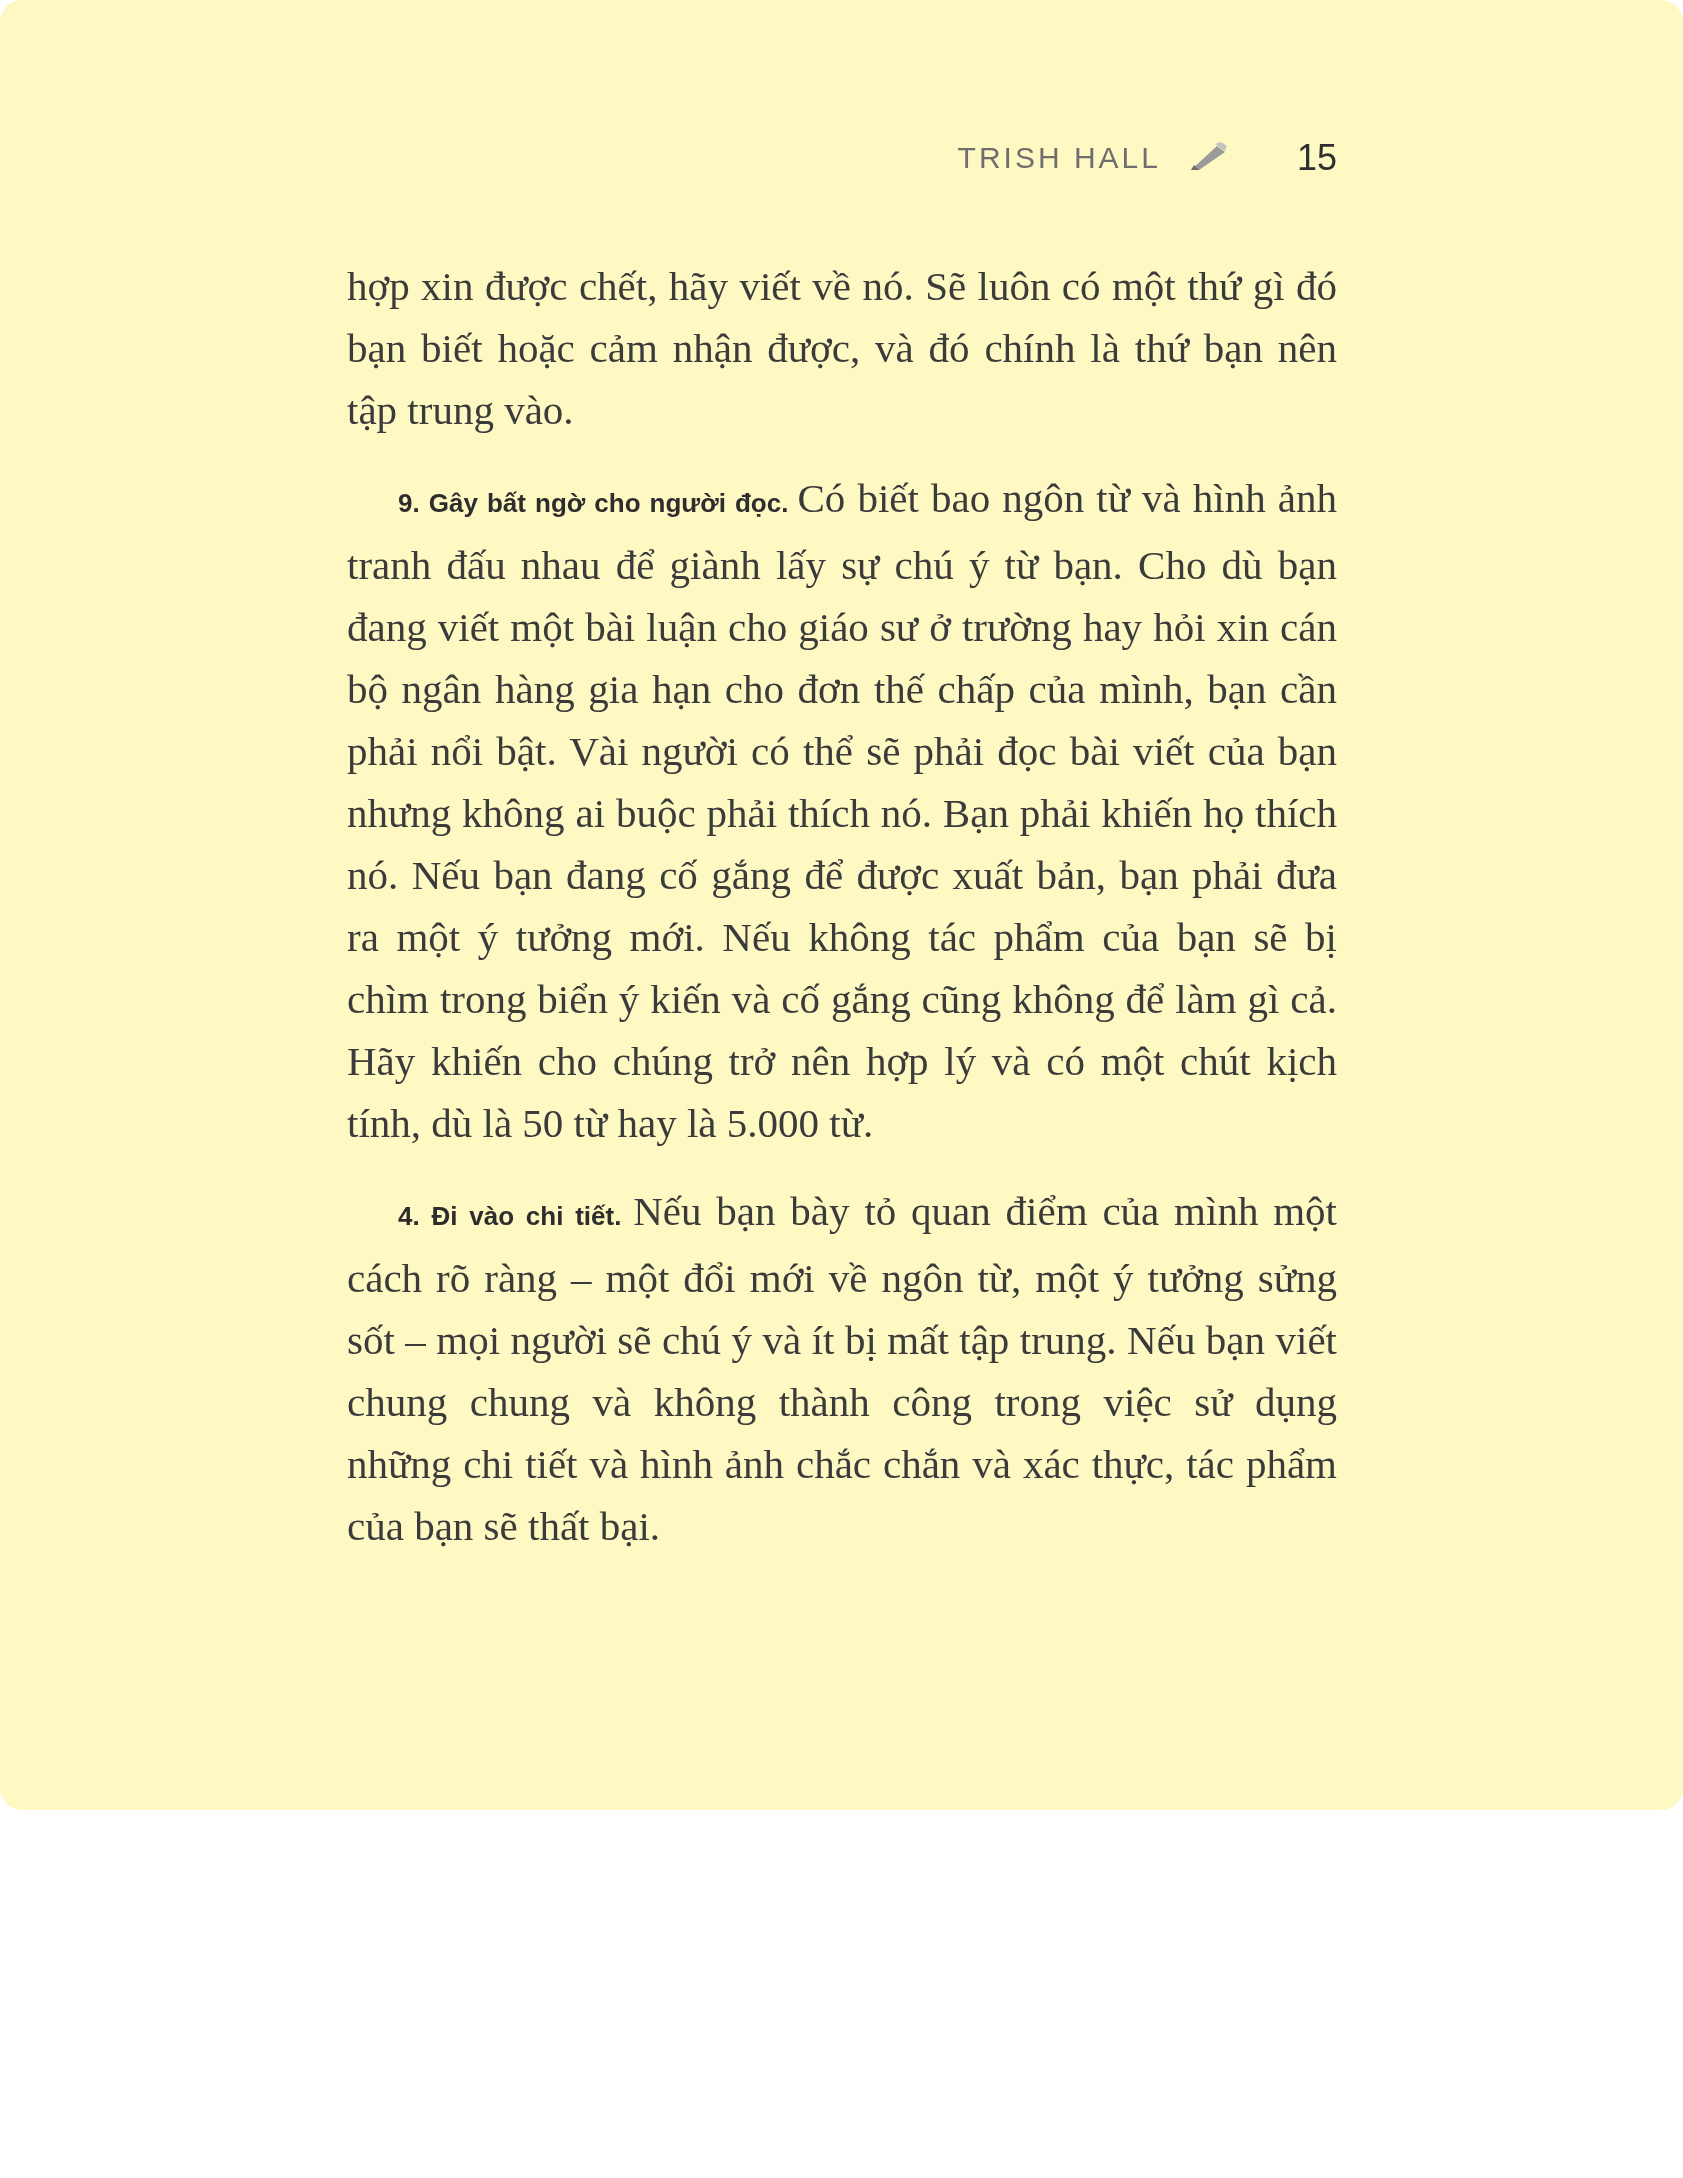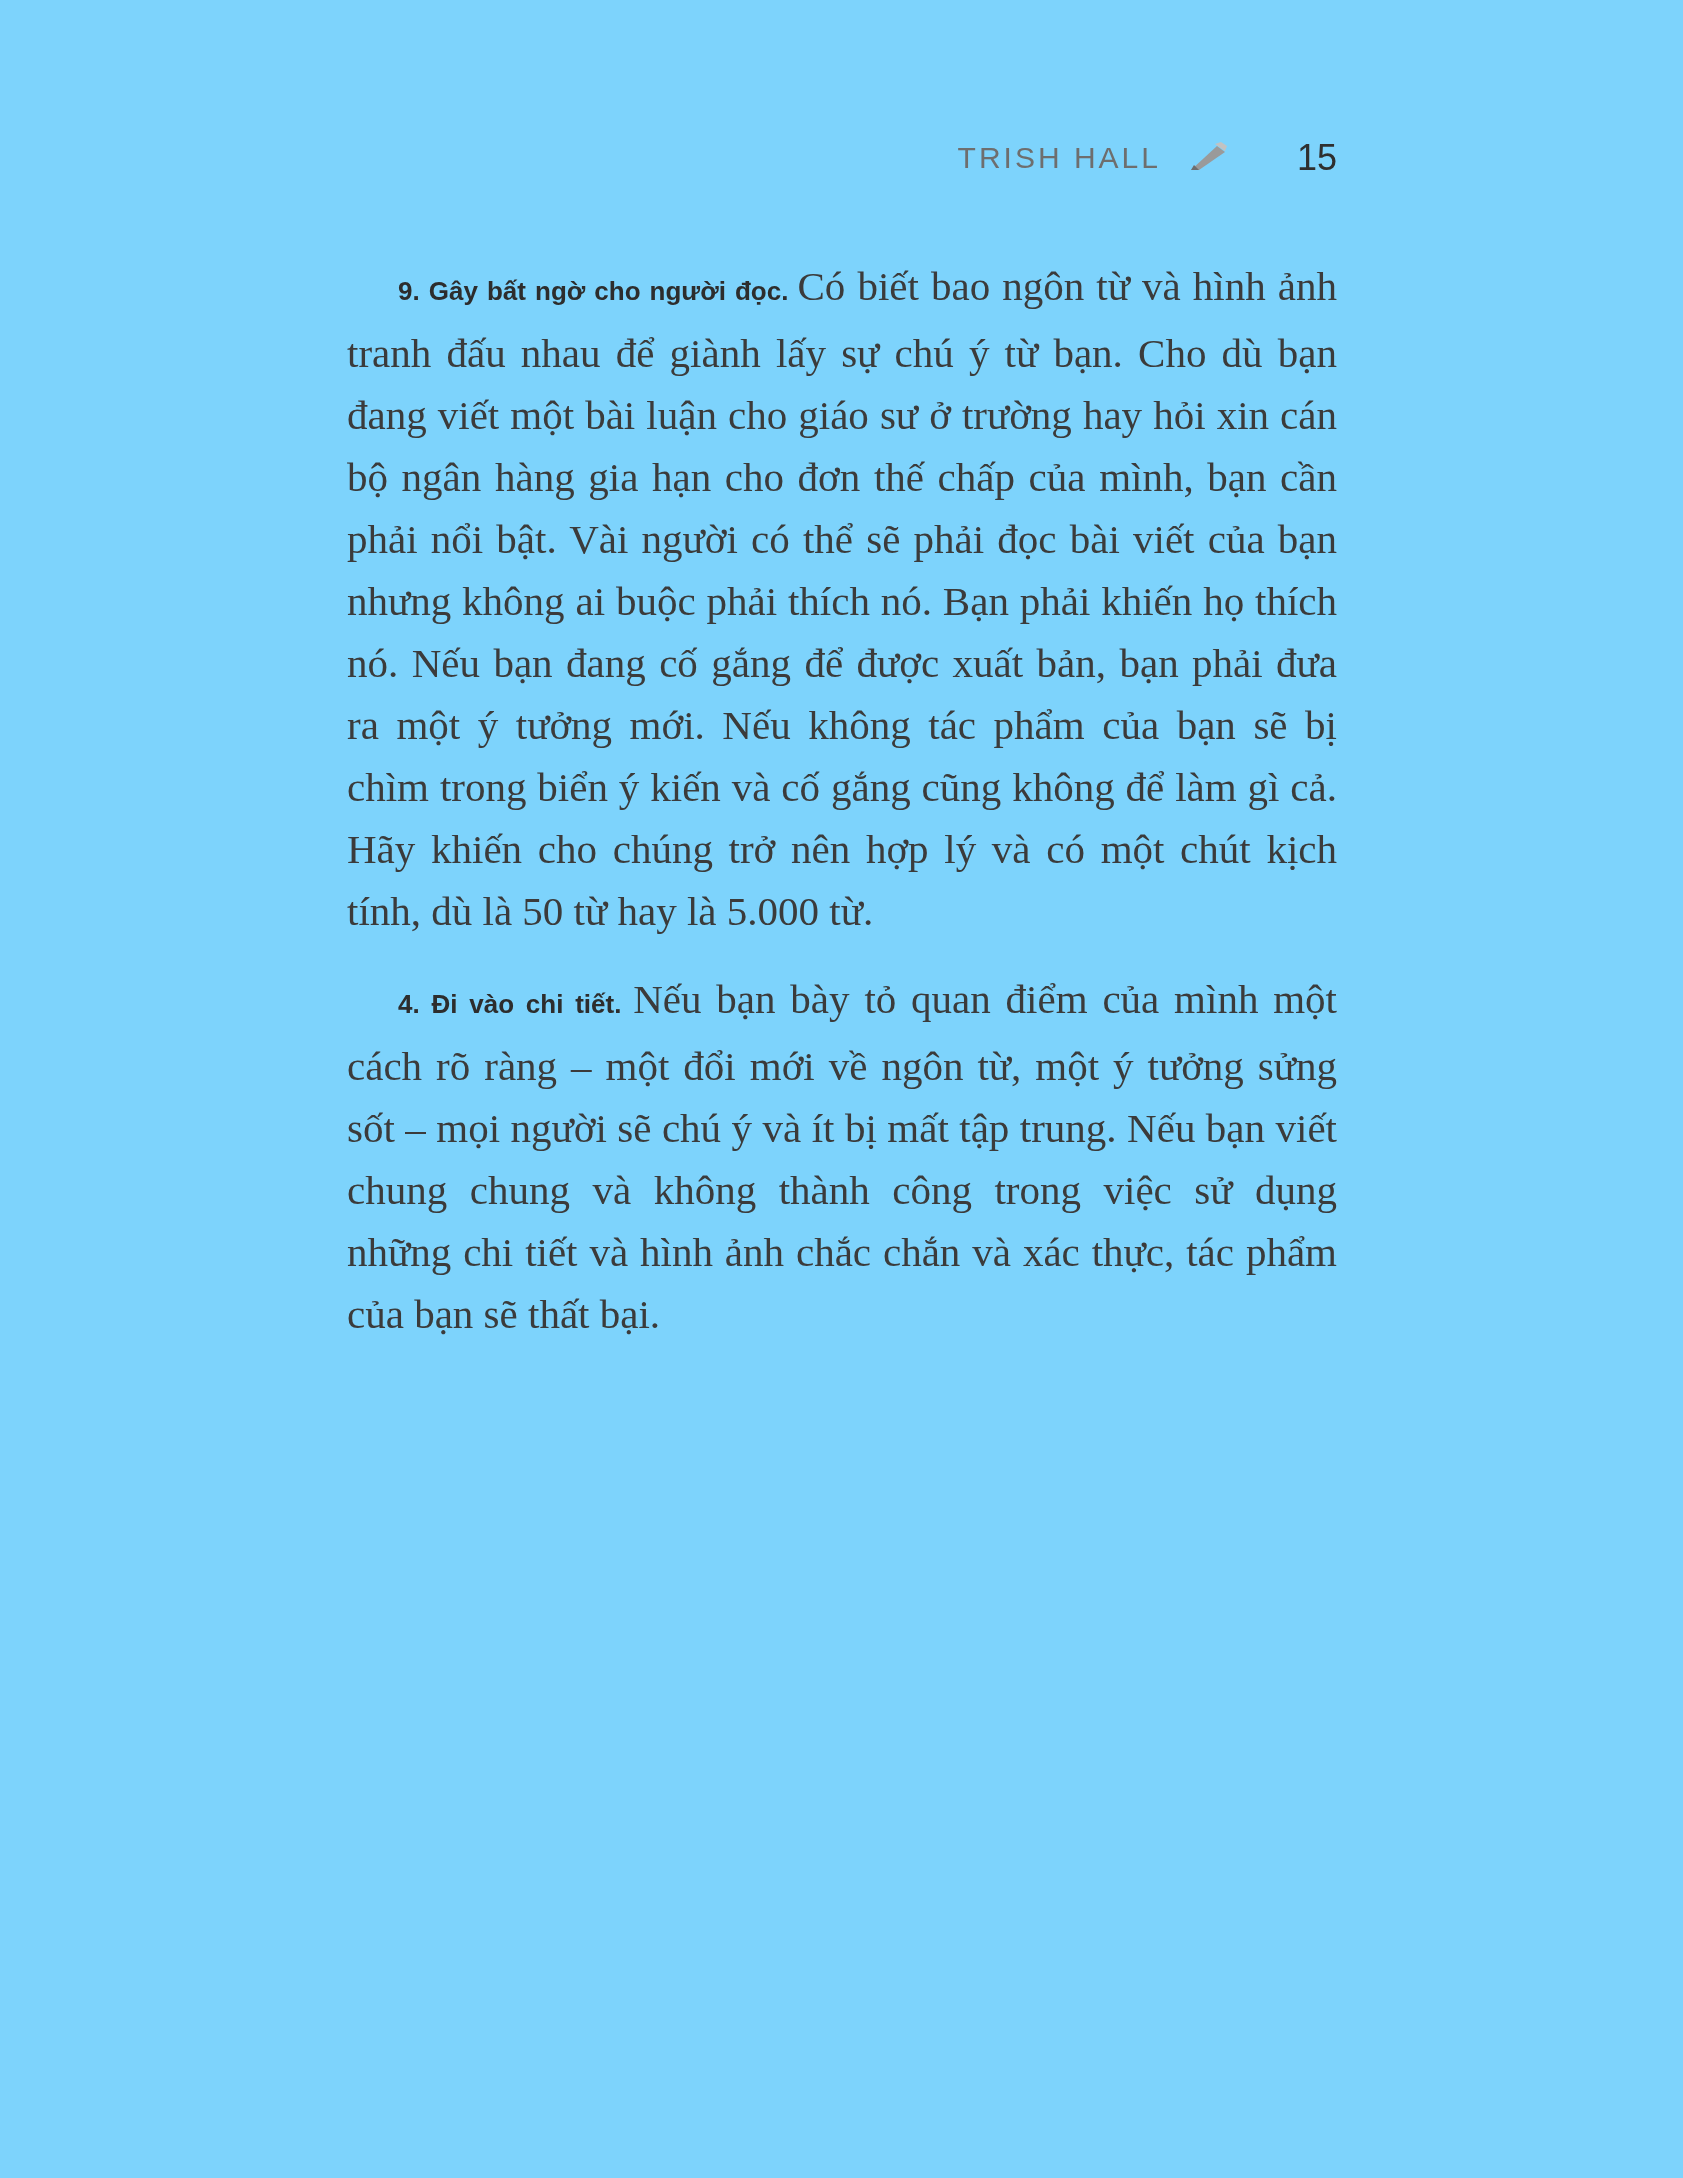--- a/index.html
+++ b/index.html
@@ -5,23 +5,24 @@
   * { margin: 0; padding: 0; box-sizing: border-box; }
   html, body {
     width: 1683px;
     height: 2178px;
     background: #ffffff;
     font-family: "Liberation Serif", serif;
   }
   .page {
     position: relative;
     width: 1683px;
-    height: 2178px;
-    background: #7dd3fc;
+    height: 1810px;
+    background: #fef9c3;
     overflow: hidden;
+    border-radius: 22px;
   }
   .running-header {
     position: absolute;
     top: 137px;
     left: 347px;
     width: 990px;
     display: flex;
     justify-content: flex-end;
     align-items: center;
     gap: 24px;
@@ -83,20 +84,21 @@
         <polygon points="6,28 32,4 40,10 14,28" fill="#9a9a9a"></polygon>
         <polygon points="6,28 14,28 9,23" fill="#6e6e6e"></polygon>
         <polygon points="30,2 40,9 42,4 36,0" fill="#c2c2c2"></polygon>
       </svg>
     </span>
     <span class="page-number">15</span>
   </div>
 
   <div class="body-text">
 
+    <p class="para continuation"><span>hợp xin được chết, hãy viết về nó. Sẽ luôn có một thứ gì đó bạn biết hoặc cảm nhận được, và đó chính là thứ bạn nên tập trung vào.</span></p>
 
     <p class="para indented"><span class="lead">9. Gây bất ngờ cho người đọc. </span><span>Có biết bao ngôn từ và hình ảnh tranh đấu nhau để giành lấy sự chú ý từ bạn. Cho dù bạn đang viết một bài luận cho giáo sư ở trường hay hỏi xin cán bộ ngân hàng gia hạn cho đơn thế chấp của mình, bạn cần phải nổi bật. Vài người có thể sẽ phải đọc bài viết của bạn nhưng không ai buộc phải thích nó. Bạn phải khiến họ thích nó. Nếu bạn đang cố gắng để được xuất bản, bạn phải đưa ra một ý tưởng mới. Nếu không tác phẩm của bạn sẽ bị chìm trong biển ý kiến và cố gắng cũng không để làm gì cả. Hãy khiến cho chúng trở nên hợp lý và có một chút kịch tính, dù là 50 từ hay là 5.000 từ.</span></p>
 
     <p class="para indented"><span class="lead">4. Đi vào chi tiết. </span><span>Nếu bạn bày tỏ quan điểm của mình một cách rõ ràng – một đổi mới về ngôn từ, một ý tưởng sửng sốt – mọi người sẽ chú ý và ít bị mất tập trung. Nếu bạn viết chung chung và không thành công trong việc sử dụng những chi tiết và hình ảnh chắc chắn và xác thực, tác phẩm của bạn sẽ thất bại.</span></p>
 
 
   </div>
 
 </div>
 

